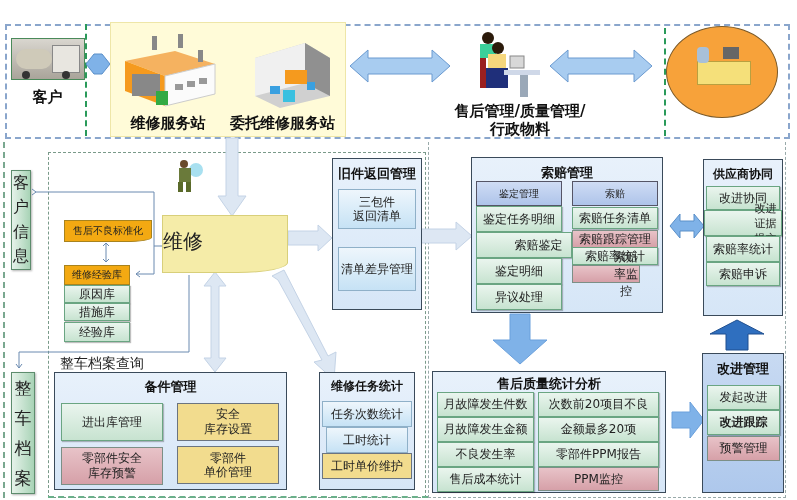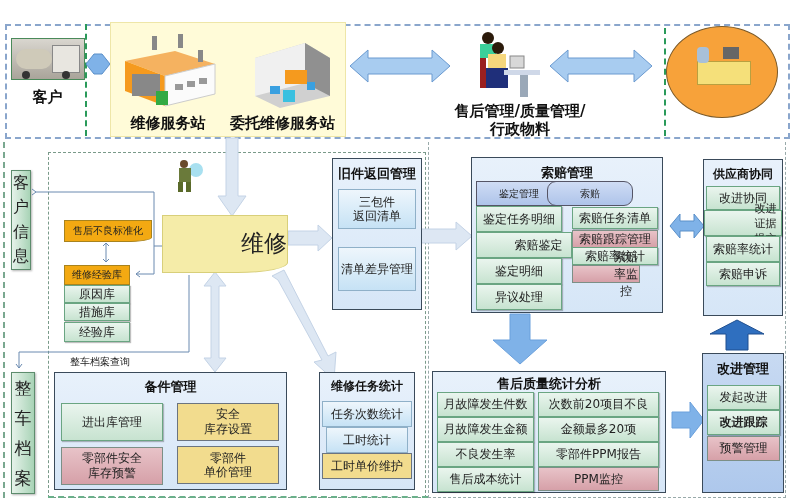--- a/index.html
+++ b/index.html
@@ -142,21 +142,21 @@
   <span>户</span>
   <span>信</span>
   <span>息</span>
 </div>
 <div class="abs vbox" style="left:11px;top:372px;width:24px;height:122px;font-size:17px;">
   <span>整</span>
   <span>车</span>
   <span>档</span>
   <span>案</span>
 </div>
-<div class="abs" style="left:70px;top:355px;font-size:10px;color:#222;">整车档案查询</div>
+<div class="abs" style="left:60px;top:355px;font-size:14px;color:#222;">整车档案查询</div>
 
 <svg style="left:0;top:0;" width="797" height="500">
   <polyline points="154,192 154,274 136,274" fill="none" stroke="#6a8ab0" stroke-width="1"></polyline>
   <polyline points="154,192 36,192" fill="none" stroke="#6a8ab0" stroke-width="1"></polyline>
   <polyline points="32,189 36,192 32,195" fill="none" stroke="#6a8ab0"></polyline>
   <polyline points="154,246 162,246" fill="none" stroke="#6a8ab0"></polyline>
   <polyline points="140,271 136,274 140,277" fill="none" stroke="#6a8ab0"></polyline>
   <polyline points="189,275 189,352 19,352 19,368" fill="none" stroke="#6a8ab0" stroke-width="1"></polyline>
   <polyline points="16,364 19,368 22,364" fill="none" stroke="#6a8ab0"></polyline>
   <line x1="106" y1="243" x2="106" y2="262" stroke="#6a8ab0"></line>
@@ -182,21 +182,21 @@
   <polygon points="0,7 36,7 36,0 52,14 36,28 36,21 0,21" fill="#dde7f3" stroke="#c4d3e6"></polygon>
 </svg>
 <svg style="left:204px;top:272px;" width="22" height="100">
   <polygon points="11,0 22,14 15,14 15,86 22,86 11,100 0,86 7,86 7,14 0,14" fill="#dde7f3" stroke="#c4d3e6"></polygon>
 </svg>
 <svg style="left:272px;top:270px;" width="70" height="110">
   <polygon points="0,6 12,0 56,86 64,82 62,110 42,92 50,90 6,10" fill="#dde7f3" stroke="#c4d3e6"></polygon>
 </svg>
 
 <div class="abs" style="left:162px;top:215px;width:126px;height:58px;background:#f5eca8;border:1px solid #d8cf7a;border-radius:0 0 40% 0/0 0 18% 0;">
-  <div style="font-size:23px;text-align:right;margin-top:12px;color:#222;">维修</div>
+  <div style="font-size:20px;text-align:left;margin-top:12px;color:#222;">维修</div>
 </div>
 
 <div class="abs obox" style="left:64px;top:220px;width:88px;height:22px;border-radius:0 0 30% 0/0 0 20% 0;">售后不良标准化</div>
 
 <div class="abs obox" style="left:64px;top:265px;width:66px;height:20px;">维修经验库</div>
 <div class="abs gbox" style="left:64px;top:285px;width:66px;height:18px;">原因库</div>
 <div class="abs gbox" style="left:64px;top:303px;width:66px;height:18px;">措施库</div>
 <div class="abs gbox" style="left:64px;top:322px;width:66px;height:20px;">经验库</div>
 
 <div class="abs panel" style="left:332px;top:158px;width:90px;height:152px;">
@@ -208,21 +208,21 @@
 
 <div class="abs panel" style="left:471px;top:157px;width:192px;height:156px;">
   <div class="panel-title" style="margin-top:6px;">索赔管理</div>
 </div>
 <div class="abs hbox" style="left:476px;top:181px;width:86px;height:25px;">鉴定管理</div>
 <div class="abs gbox" style="left:476px;top:206px;width:86px;height:26px;">鉴定任务明细</div>
 <div class="abs gbox" style="left:476px;top:232px;width:96px;height:26px;padding-left:29px;">索赔鉴定</div>
 <div class="abs gbox" style="left:476px;top:258px;width:86px;height:26px;">鉴定明细</div>
 <div class="abs gbox" style="left:476px;top:284px;width:86px;height:26px;">异议处理</div>
 
-<div class="abs hbox" style="left:547px;top:181px;width:86px;height:25px;border-radius:9px;">索赔</div>
+<div class="abs hbox" style="left:572px;top:181px;width:86px;height:25px;">索赔</div>
 <div class="abs gbox" style="left:572px;top:207px;width:86px;height:22px;">索赔任务清单</div>
 <div class="abs pbox" style="left:572px;top:230px;width:86px;height:18px;">索赔跟踪管理</div>
 <div class="abs gbox" style="left:572px;top:247px;width:86px;height:18px;">索赔率统计</div>
 <div class="abs pbox" style="left:572px;top:265px;width:68px;height:18px;padding-left:40px;">索赔率监控</div>
 
 <svg style="left:670px;top:212px;" width="34" height="28">
   <polygon points="0,14 10,2 10,9 24,9 24,2 34,14 24,26 24,19 10,19 10,26" fill="#7fb2e8" stroke="#5a8fc8"></polygon>
 </svg>
 
 <div class="abs panel" style="left:703px;top:159px;width:80px;height:157px;">

